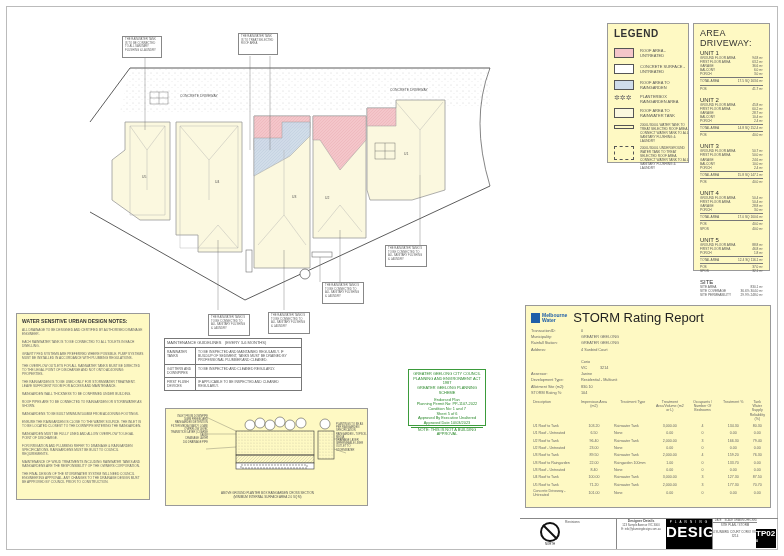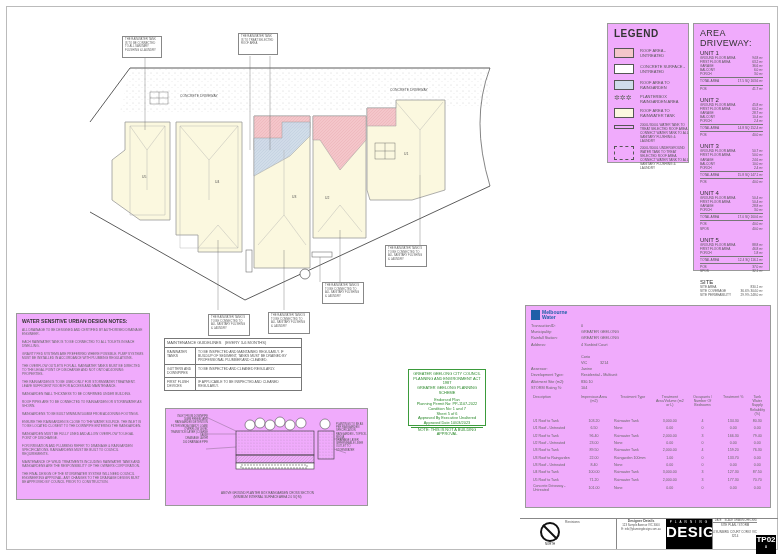--- a/index.html
+++ b/index.html
@@ -1,19 +1,19 @@
 <!DOCTYPE html>
 <html><head>
 <meta charset="utf-8">
 <style>
   html,body{margin:0;padding:0;background:#fff;}
   body{width:784px;height:556px;position:relative;overflow:hidden;font-family:"Liberation Sans",sans-serif;color:#222;}
   .sheet{position:absolute;left:6px;top:6px;width:772px;height:544px;border:1px solid #bbb;box-sizing:border-box;}
   .abs{position:absolute;}
-  .box{position:absolute;border:1px solid #999;background:#f0abfc;box-sizing:border-box;}
+  .box{position:absolute;border:1px solid #999;background:#fef9c3;box-sizing:border-box;}
   .tiny{font-size:3.4px;line-height:4.2px;color:#555;}
   
   .legend-title{font-size:10px;font-weight:bold;letter-spacing:0.5px;color:#333;}
   .leg-row{position:absolute;left:6px;display:flex;align-items:flex-start;gap:6px;width:150px;}
   .swatch{width:20px;height:10px;border:1px solid #555;flex:none;box-sizing:border-box;}
   .leg-label{font-size:4px;line-height:5px;color:#555;text-transform:uppercase;width:50px;}
   
   .as-title{font-size:9px;color:#333;letter-spacing:0.3px;}
   .unit-h{font-size:6px;color:#333;margin-top:6px;}
   .as-row{display:flex;justify-content:space-between;font-size:3.2px;line-height:4.1px;color:#555;}
@@ -463,20 +463,21 @@
 
 <div class="box" style="left:525px;top:305px;width:246px;height:203px;padding:4px 5px;">
   <div style="display:flex;align-items:center;gap:6px;">
     <div style="display:flex;align-items:center;gap:2px;">
       <div style="width:9px;height:10px;background:#1f5fa8;"></div>
       <div style="font-size:5px;line-height:5px;color:#1f5fa8;font-weight:bold;">
         <div>Melbourne</div>
           <div>Water</div>
       </div>
     </div>
+    <div class="storm-title">STORM Rating Report</div>
   </div>
   <div style="margin-top:3px;">
     <div class="storm-kv">
         <span class="k">TransactionID:</span>
         <span>0</span>
       </div>
     <div class="storm-kv">
         <span class="k">Municipality:</span>
         <span>GREATER GEELONG</span>
       </div>
@@ -645,17 +646,17 @@
   <div class="abs" style="left:192px;top:0;width:44px;height:30px;border-left:1px solid #888;">
     <div style="display:flex;border-bottom:1px solid #888;font-size:2.6px;color:#555;">
       <span style="flex:1;text-align:center">DATE</span>
       <span style="flex:1;text-align:center">SCALE</span>
       <span style="flex:1;text-align:center">DRAWN</span>
       <span style="flex:1;text-align:center">CHECKED</span>
     </div>
     <div class="tiny" style="text-align:center;font-size:3px;">SITE PLAN / STORM</div>
     <div class="tiny" style="text-align:center;font-size:3px;margin-top:3px;">4 SUNBIRD COURT CORIO VIC 3214</div>
   </div>
-  <div class="abs" style="left:236px;top:16px;width:20px;height:19px;background:#000;color:#fff;text-align:center;">
+  <div class="abs" style="left:236px;top:10px;width:20px;height:19px;background:#000;color:#fff;text-align:left;">
     <div style="font-size:8px;font-weight:bold;line-height:10px;">TP02</div>
     <div style="font-size:3px;">A</div>
   </div>
 </div>
 
 </body></html>

